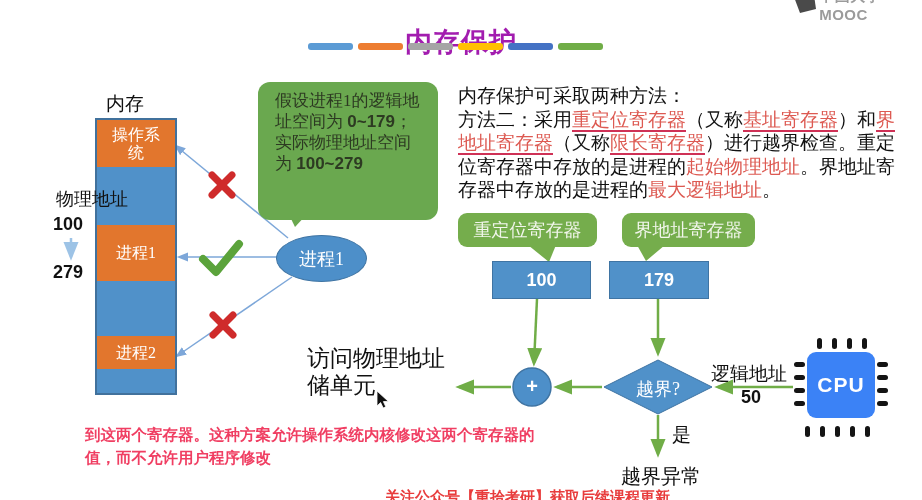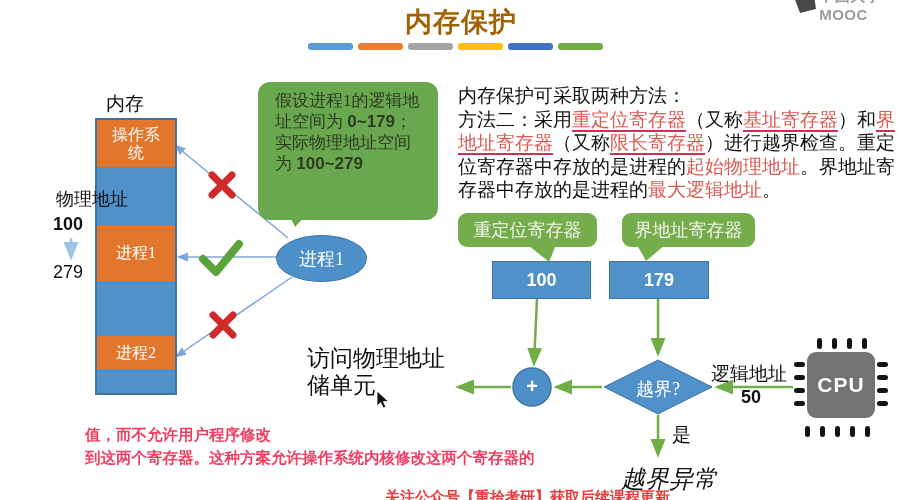--- a/index.html
+++ b/index.html
@@ -1,36 +1,36 @@
 <!DOCTYPE html>
 <html><head>
 <meta charset="utf-8">
 <style>
   html,body{margin:0;padding:0;}
   #slide{position:relative;width:922px;height:500px;background:#ffffff;overflow:hidden;
          font-family:"Liberation Serif","DejaVu Serif",serif;}
   .abs{position:absolute;}
   
-  #title{left:396px;top:4px;width:130px;font-size:27px;font-weight:bold;color:#a16207;letter-spacing:1px;text-align:center;}
+  #title{left:396px;top:24px;width:130px;font-size:27px;font-weight:bold;color:#a21caf;letter-spacing:1px;text-align:center;}
   #dashes{left:308px;top:43px;width:300px;height:8px;display:flex;gap:5px;}
   .dash{width:45px;height:7px;border-radius:3px;}
   #mooc{left:792px;top:-6px;height:22px;display:flex;align-items:center;gap:3px;}
   #mooc-text{font-family:"Liberation Sans",sans-serif;font-size:15px;font-weight:bold;color:#9b9b9b;letter-spacing:0.5px;}
   
   #mem-label{left:106px;top:91px;width:60px;font-size:19px;color:#111;}
   #mem-col{left:95px;top:118px;width:78px;border:2px solid #41719c;}
   .mem-block{position:relative;display:flex;align-items:center;justify-content:center;
              color:#fff;font-size:16px;line-height:18px;text-align:center;}
   .orange{background:#e2762d;}
   .bluebk{background:#5091c9;}
   .b1{height:47px;justify-content:center;} .b2{height:58px;} .b3{height:56px;} .b4{height:55px;} .b5{height:33px;} .b6{height:24px;}
   .b1 span{display:block;width:58px;margin:0 auto;}
   #phys-label{left:18px;top:187px;width:80px;font-size:18px;color:#111;margin-left:38px;}
   #addr-start{left:46px;top:214px;width:44px;font-size:18px;font-weight:bold;font-family:"Liberation Sans",sans-serif;color:#111;text-align:center;}
-  #addr-end{left:46px;top:262px;width:44px;font-size:18px;font-weight:normal;font-family:"Liberation Sans",sans-serif;color:#111;text-align:center;}
+  #addr-end{left:46px;top:262px;width:44px;font-size:18px;font-weight:bold;font-family:"Liberation Sans",sans-serif;color:#111;text-align:center;}
   
   #bubble{left:258px;top:82px;width:146px;height:122px;background:#6aa84f;border-radius:12px;
           padding:8px 17px;font-size:17px;line-height:21px;color:#2d3a22;box-sizing:content-box;}
   #bubble b{font-family:"Liberation Sans",sans-serif;}
   #proc-ellipse{left:276px;top:235px;width:89px;height:45px;background:#4d8fc9;border:1px solid #3f74a3;border-radius:50%;
                 display:flex;align-items:center;justify-content:center;color:#fff;font-size:18px;}
   
   #method{left:458px;top:84px;width:455px;font-size:19px;line-height:23.5px;color:#111;}
   #method .red{color:#dd5a52;}
   #method .upen{border-bottom:2.5px solid #cf3156;padding-bottom:0px;}
@@ -42,24 +42,24 @@
           font-family:"Liberation Sans",sans-serif;display:flex;align-items:center;justify-content:center;}
   #val-reloc{left:492px;top:261px;width:97px;height:36px;}
   #val-bound{left:609px;top:261px;width:98px;height:36px;}
   #plus-label{left:513px;top:375px;width:38px;text-align:center;color:#fff;font-size:20px;font-weight:bold;font-family:"Liberation Sans",sans-serif;}
   #diamond-label{left:604px;top:377px;width:108px;text-align:center;color:#fff;font-size:18px;}
   #access{left:307px;top:345px;width:150px;font-size:23px;line-height:27px;color:#111;}
   #access b{font-family:"Liberation Sans",sans-serif;}
   #logical-label{left:711px;top:361px;width:82px;font-size:19px;color:#111;}
   #logical-val{left:731px;top:387px;width:40px;text-align:center;font-size:18px;font-weight:bold;font-family:"Liberation Sans",sans-serif;color:#111;}
   #yes-label{left:672px;top:422px;width:26px;font-size:19px;color:#111;}
-  #exception-label{left:621px;top:463px;width:130px;font-size:24px;color:#111;font-style:italic;}
+  #exception-label{left:621px;top:463px;width:130px;font-size:20px;color:#111;}
   
   #cpu{left:793px;top:334px;width:96px;height:106px;}
-  #cpu-body{position:absolute;left:14px;top:18px;width:68px;height:66px;background:#737373;border-radius:9px;
+  #cpu-body{position:absolute;left:14px;top:18px;width:68px;height:66px;background:#3b82f6;border-radius:9px;
             display:flex;align-items:center;justify-content:center;}
   #cpu-body span{color:#fff;font-family:"Liberation Sans",sans-serif;font-weight:bold;font-size:21px;letter-spacing:1px;}
   .pin{position:absolute;background:#141414;border-radius:2.5px;}
   
   #note{left:85px;top:424px;width:480px;font-family:"Liberation Sans",sans-serif;font-size:15.5px;font-weight:bold;
         line-height:22.5px;color:#f03e62;text-shadow:0 0 2px #ffffff,0 0 1px #ffffff;}
   #footer{left:385px;top:488px;width:360px;font-family:"Liberation Sans",sans-serif;font-size:15px;font-weight:bold;color:#e83c3c;}
   svg.layer{position:absolute;left:0;top:0;pointer-events:none;}
 </style>
 </head>
@@ -194,18 +194,18 @@
       <div class="pin" style="left: 1px; top: 41px; width: 11px; height: 5px;"></div>
       <div class="pin" style="left: 1px; top: 54px; width: 11px; height: 5px;"></div>
       <div class="pin" style="left: 1px; top: 67px; width: 11px; height: 5px;"></div>
       <div class="pin" style="left: 84px; top: 28px; width: 11px; height: 5px;"></div>
       <div class="pin" style="left: 84px; top: 41px; width: 11px; height: 5px;"></div>
       <div class="pin" style="left: 84px; top: 54px; width: 11px; height: 5px;"></div>
       <div class="pin" style="left: 84px; top: 67px; width: 11px; height: 5px;"></div>
     </div>
 
   <div class="abs" id="note">
+    <div>到这两个寄存器。这种方案允许操作系统内核修改这两个寄存器的</div>
     <div>值，而不允许用户程序修改</div>
-    <div>到这两个寄存器。这种方案允许操作系统内核修改这两个寄存器的</div>
   </div>
   <div class="abs" id="footer">关注公众号【重拾考研】获取后续课程更新</div>
 
 </div>
 
 </body></html>

